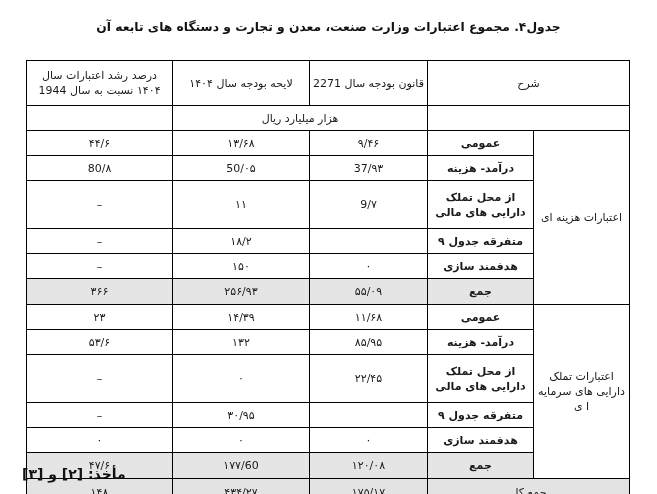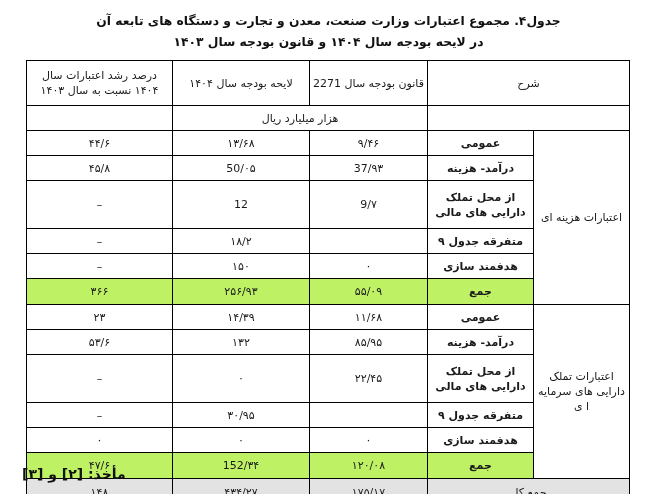--- a/index.html
+++ b/index.html
@@ -19,21 +19,21 @@
   .page {
     width: 657px;
     height: 494px;
     position: relative;
     box-sizing: border-box;
   }
 
   
   .title-block {
     text-align: center;
-    padding-top: 11px;
+    padding-top: 17px;
     direction: rtl;
   }
   .title-line {
     font-size: 12.3px;
     font-weight: bold;
     line-height: 21px;
     letter-spacing: 0px;
     color: #111111;
     white-space: nowrap;
   }
@@ -74,21 +74,21 @@
     font-size: 11px;
     line-height: 16px;
   }
   .unit-row td {
     height: 20px;
     font-size: 10.5px;
   }
   .data-row td { height: 20px; }
   .tall-row td { height: 43px; }
   .sum-row td {
-    background: #bef264;
+    background: #e5e5e5;
     height: 21px;
   }
   .grand-row td {
     background: #e3e3e3;
     height: 23px;
   }
   .group-cell {
     font-size: 11px;
     line-height: 18px;
   }
@@ -108,64 +108,63 @@
     text-align: left;
   }
 </style>
 </head>
 <body>
 
 <div class="page">
 
   <div class="title-block">
     <div class="title-line">جدول۴. مجموع اعتبارات وزارت صنعت، معدن و تجارت و دستگاه های تابعه آن</div>
-    <div class="title-line">در لایحه بودجه سال ۱۴۰۴ و قانون بودجه سال ۱۴۰۳</div>
   </div>
 
   <div class="table-wrap">
     <table class="budget">
       <colgroup>
         <col class="c-group">
         <col class="c-desc">
         <col class="c-y1403">
         <col class="c-y1404">
         <col class="c-growth">
       </colgroup>
       <tbody>
 
         <tr class="hdr">
           <td colspan="2">شرح</td>
           <td>قانون بودجه سال 2271</td>
           <td>لایحه بودجه سال ۱۴۰۴</td>
-          <td>درصد رشد اعتبارات سال ۱۴۰۴ نسبت به سال ۱۴۰۳</td>
+          <td>درصد رشد اعتبارات سال ۱۴۰۴ نسبت به سال 1944</td>
         </tr>
 
         <tr class="unit-row">
           <td colspan="2" class="blank-cell"></td>
           <td colspan="2">هزار میلیارد ریال</td>
           <td class="blank-cell"></td>
         </tr>
 
         <tr class="data-row">
           <td rowspan="6" class="group-cell">اعتبارات هزینه ای</td>
           <td class="desc-cell">عمومی</td>
           <td class="num">۹/۴۶</td>
           <td class="num">۱۳/۶۸</td>
           <td class="num">۴۴/۶</td>
         </tr>
         <tr class="data-row">
           <td class="desc-cell">درآمد- هزینه</td>
           <td class="num">37/۹۳</td>
           <td class="num">50/۰۵</td>
-          <td class="num">۴۵/۸</td>
+          <td class="num">80/۸</td>
         </tr>
         <tr class="tall-row">
           <td class="desc-cell">از محل تملک دارایی های مالی</td>
           <td class="num">9/۷</td>
-          <td class="num">12</td>
+          <td class="num">۱۱</td>
           <td class="num">–</td>
         </tr>
         <tr class="data-row">
           <td class="desc-cell">متفرقه جدول ۹</td>
           <td class="num"></td>
           <td class="num">۱۸/۲</td>
           <td class="num">–</td>
         </tr>
         <tr class="data-row">
           <td class="desc-cell">هدفمند سازی</td>
@@ -207,21 +206,21 @@
         </tr>
         <tr class="data-row">
           <td class="desc-cell">هدفمند سازی</td>
           <td class="num">۰</td>
           <td class="num">۰</td>
           <td class="num">۰</td>
         </tr>
         <tr class="sum-row">
           <td class="desc-cell">جمع</td>
           <td class="num">۱۲۰/۰۸</td>
-          <td class="num">152/۳۴</td>
+          <td class="num">۱۷۷/60</td>
           <td class="num">۴۷/۶</td>
         </tr>
 
         <tr class="grand-row">
           <td colspan="2">جمع کل</td>
           <td class="num">۱۷۵/۱۷</td>
           <td class="num">۴۳۴/۲۷</td>
           <td class="num">۱۴۸</td>
         </tr>
 

